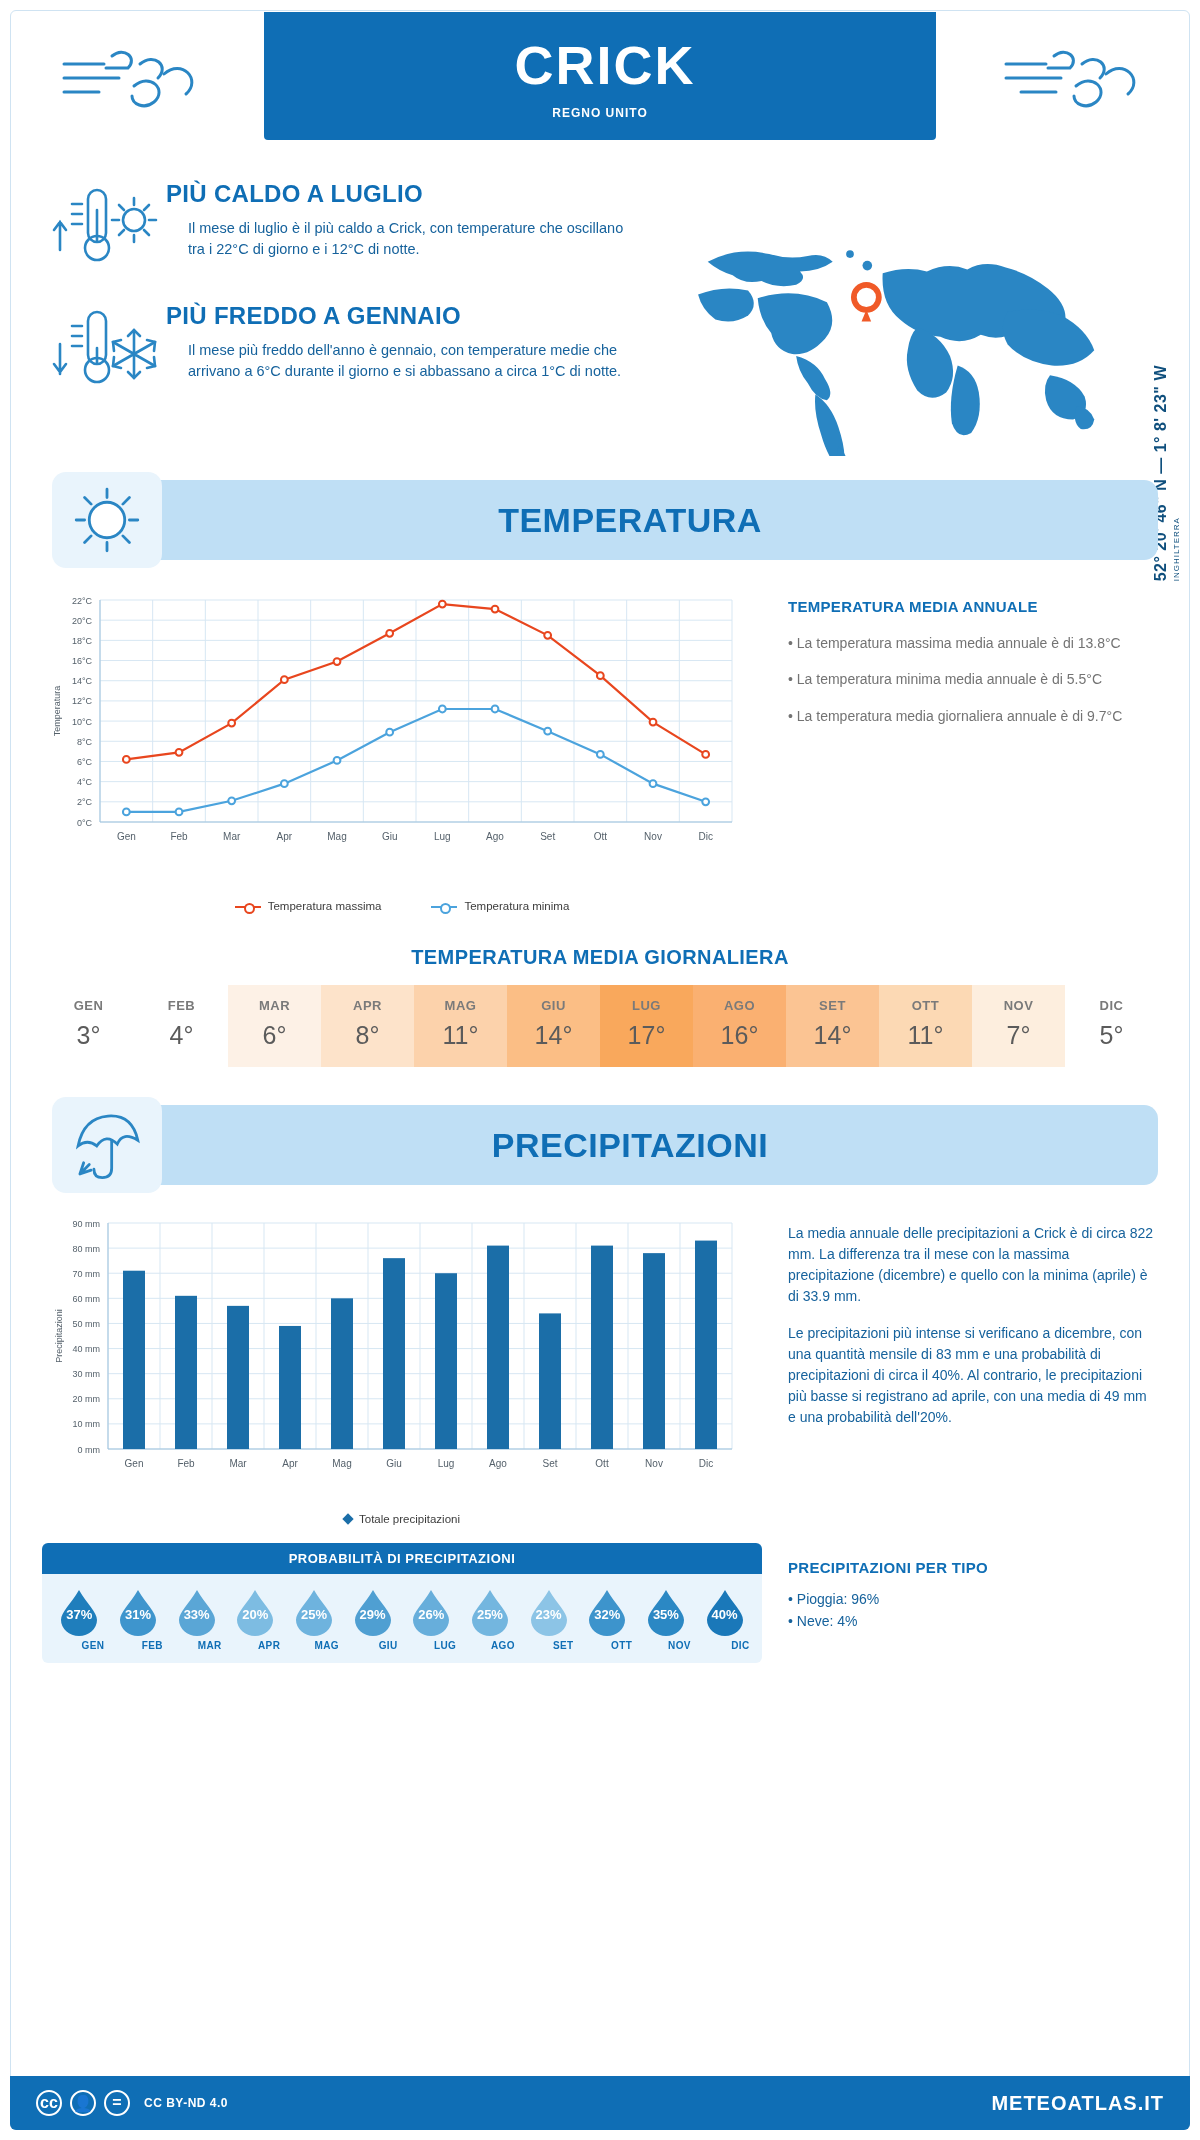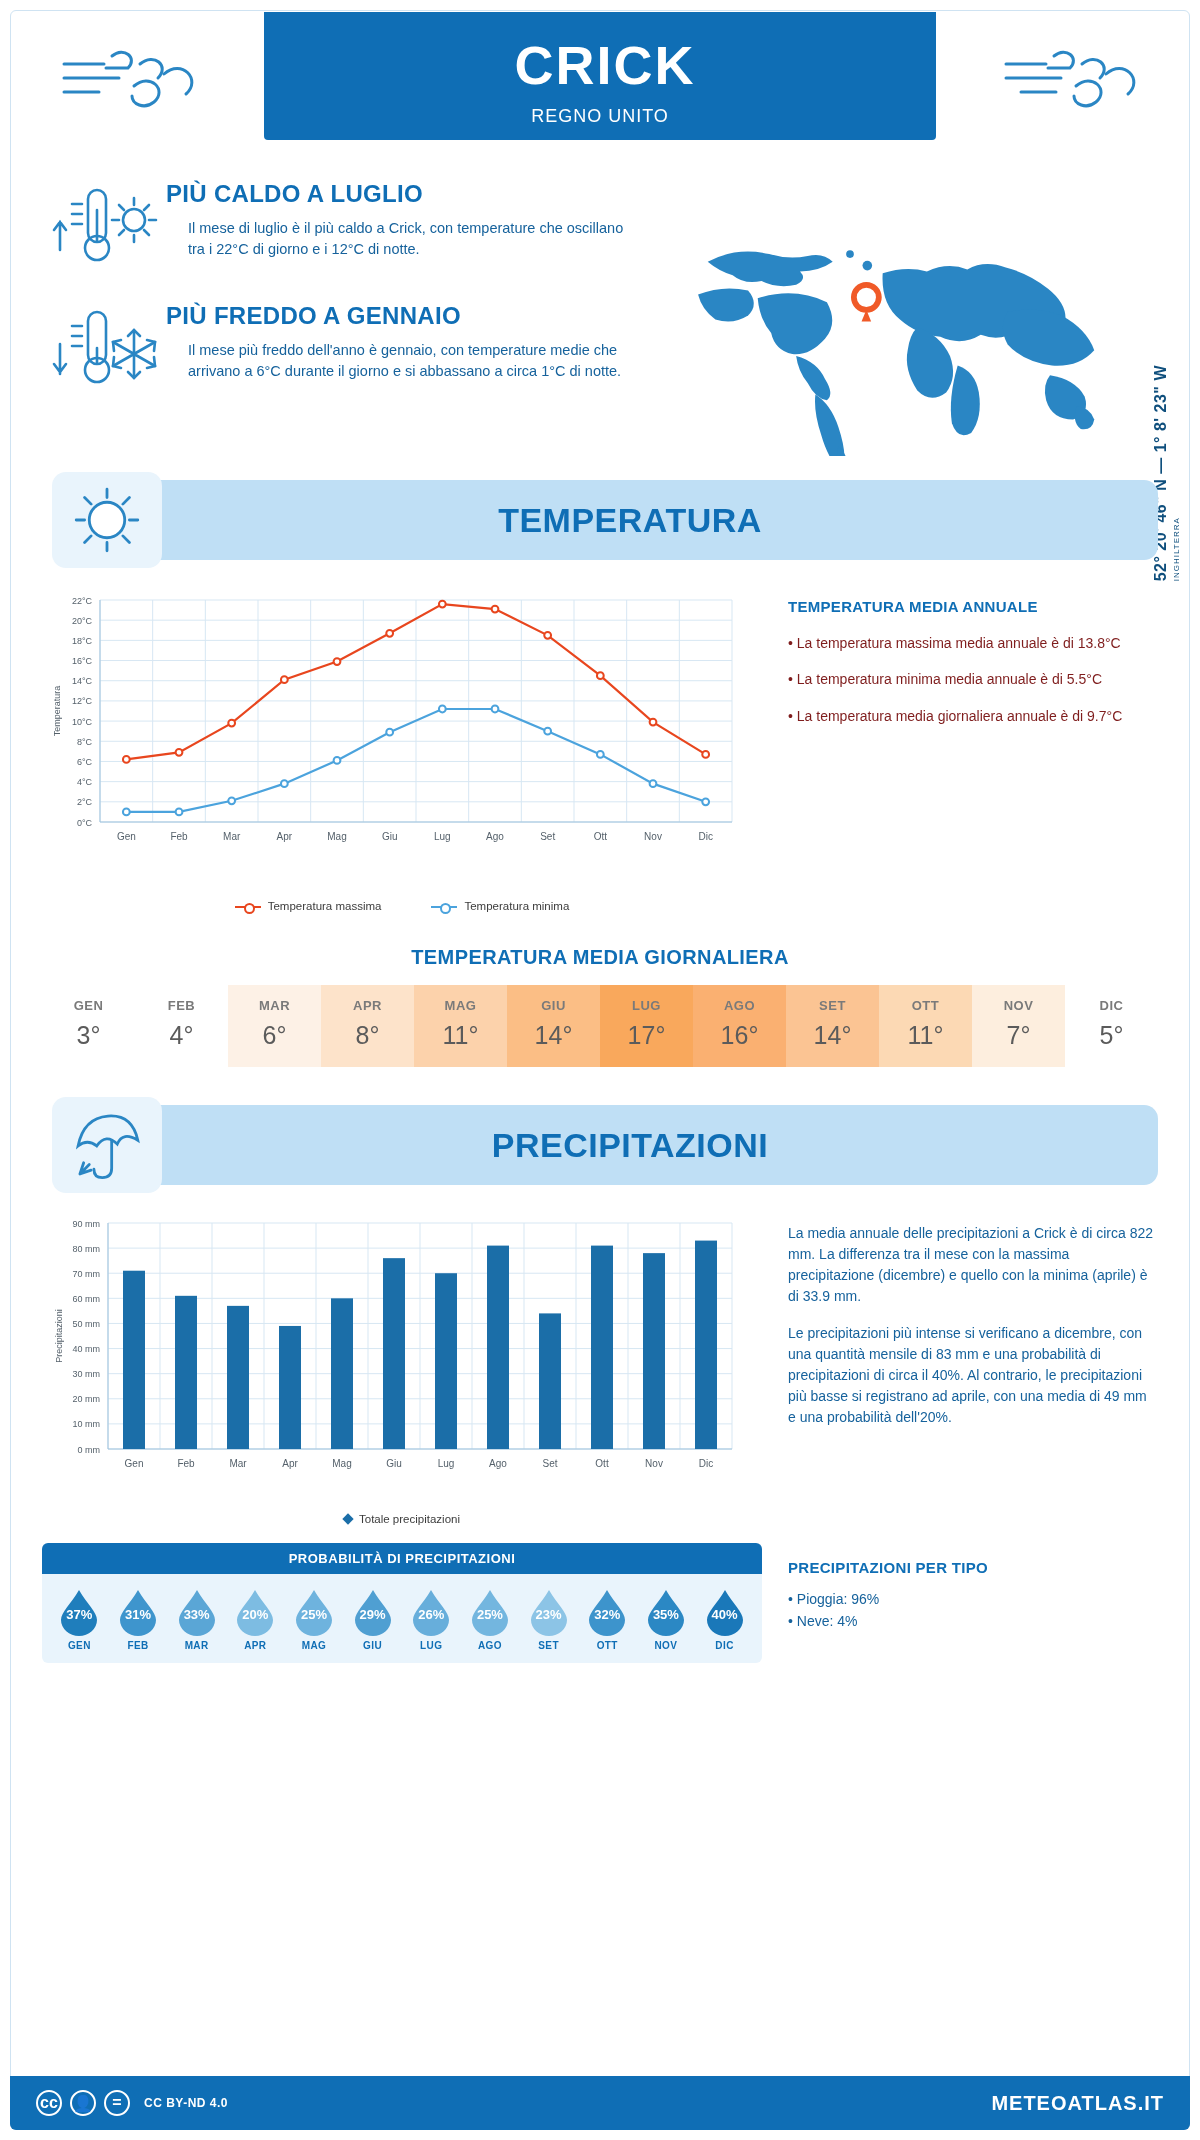--- a/index.html
+++ b/index.html
@@ -40,24 +40,24 @@
     padding-top: 26px;
   }
   .header-band h1 {
     font-size: 54px;
     letter-spacing: 2px;
     font-weight: bold;
     line-height: 1;
     margin-left: 10px;
   }
   .header-band .country {
-    font-size: 18px;
+    font-size: 12px;
     letter-spacing: 1px;
     margin-top: 14px;
-    font-weight: normal;
+    font-weight: bold;
   }
   .wind-left, .wind-right {
     position: absolute;
     top: 22px;
     width: 180px; height: 90px;
   }
   .wind-left { left: 20px; }
   .wind-right { right: 20px; }
 
   
@@ -151,21 +151,21 @@
   .chart-col { width: 720px; }
   .side-col { flex: 1; padding: 14px 0 0 26px; }
   .side-title {
     color: #0f6eb5;
     font-weight: bold;
     font-size: 15px;
     letter-spacing: .3px;
     margin-bottom: 18px;
   }
   .side-item {
-    color: #7f1d1d;
+    color: #737373;
     font-size: 14px;
     line-height: 1.45;
     margin-bottom: 16px;
   }
   .legend {
     display: flex;
     justify-content: center;
     gap: 50px;
     margin-top: 12px;
     font-size: 11.5px;
@@ -263,21 +263,21 @@
   }
   .prob-body {
     background: #e9f4fc;
     border-radius: 0 0 6px 6px;
     display: flex;
     justify-content: space-around;
     padding: 14px 8px 12px 8px;
   }
   .drop {
     width: 50px;
-    text-align: center;
+    text-align: right;
     position: relative;
   }
   .drop .shape {
     width: 44px; height: 48px;
     margin: 0 auto;
     position: relative;
     display: flex; align-items: center; justify-content: center;
     color: #fff;
     font-weight: bold;
     font-size: 13px;

